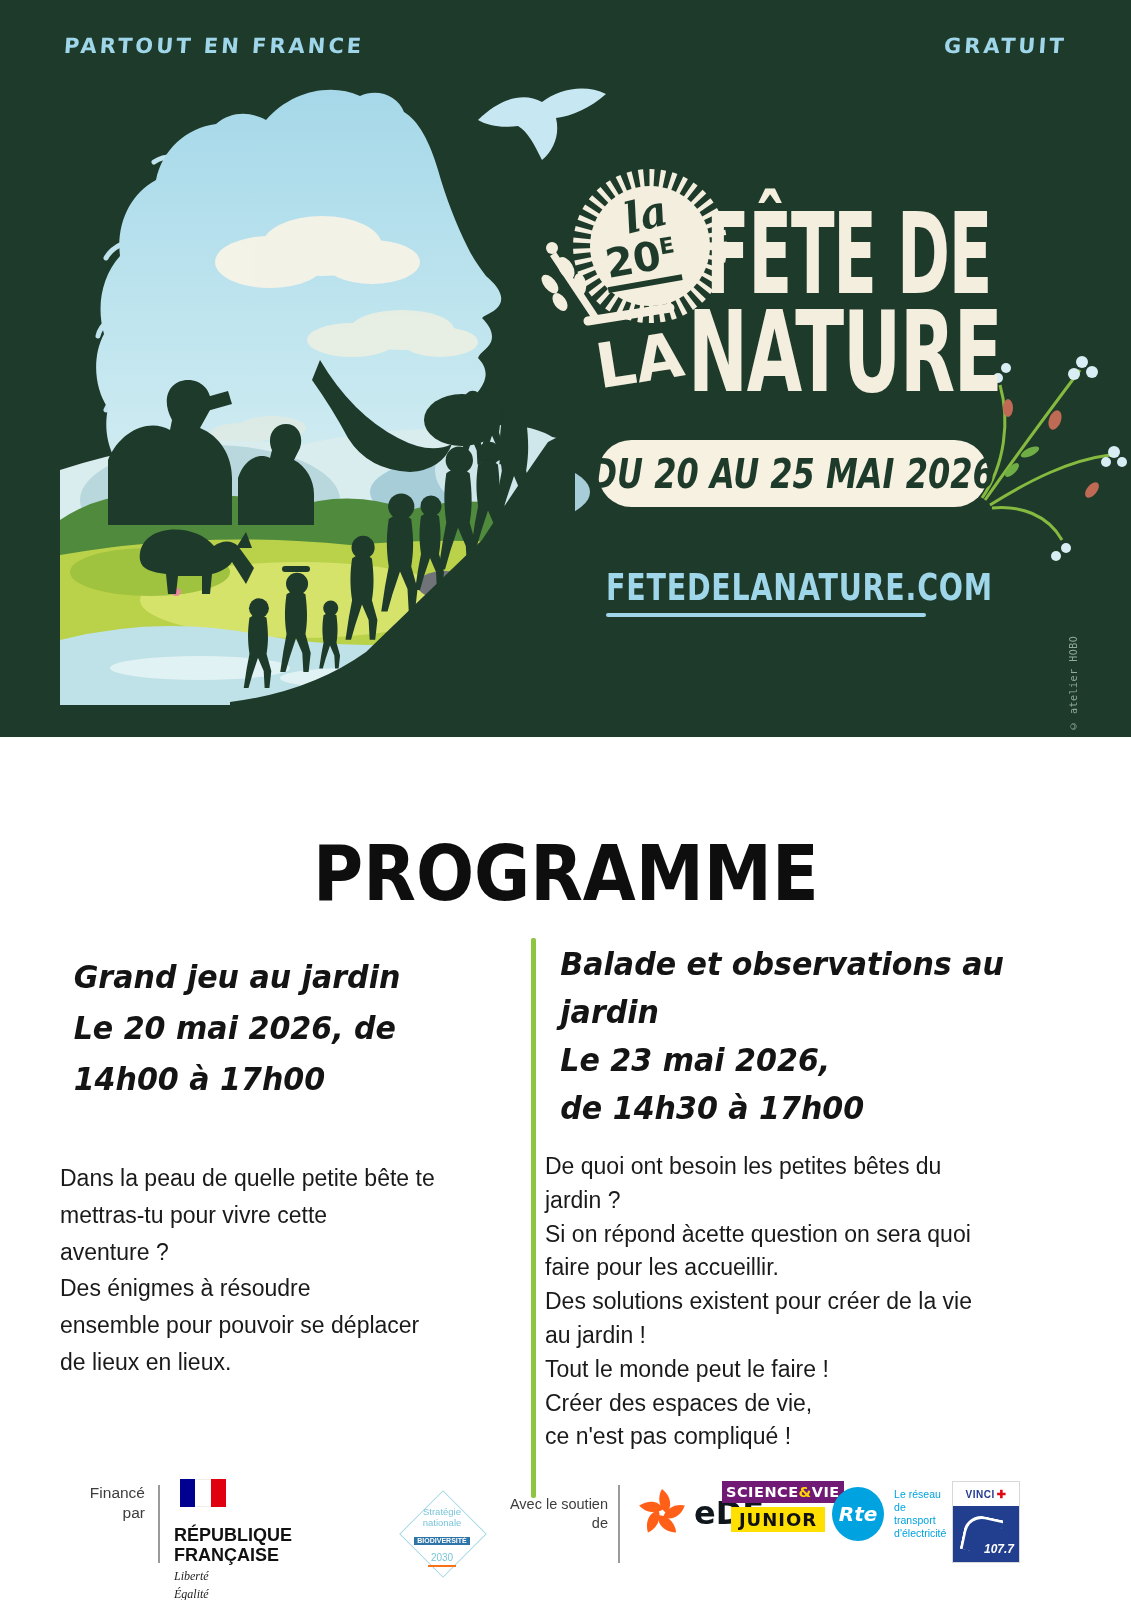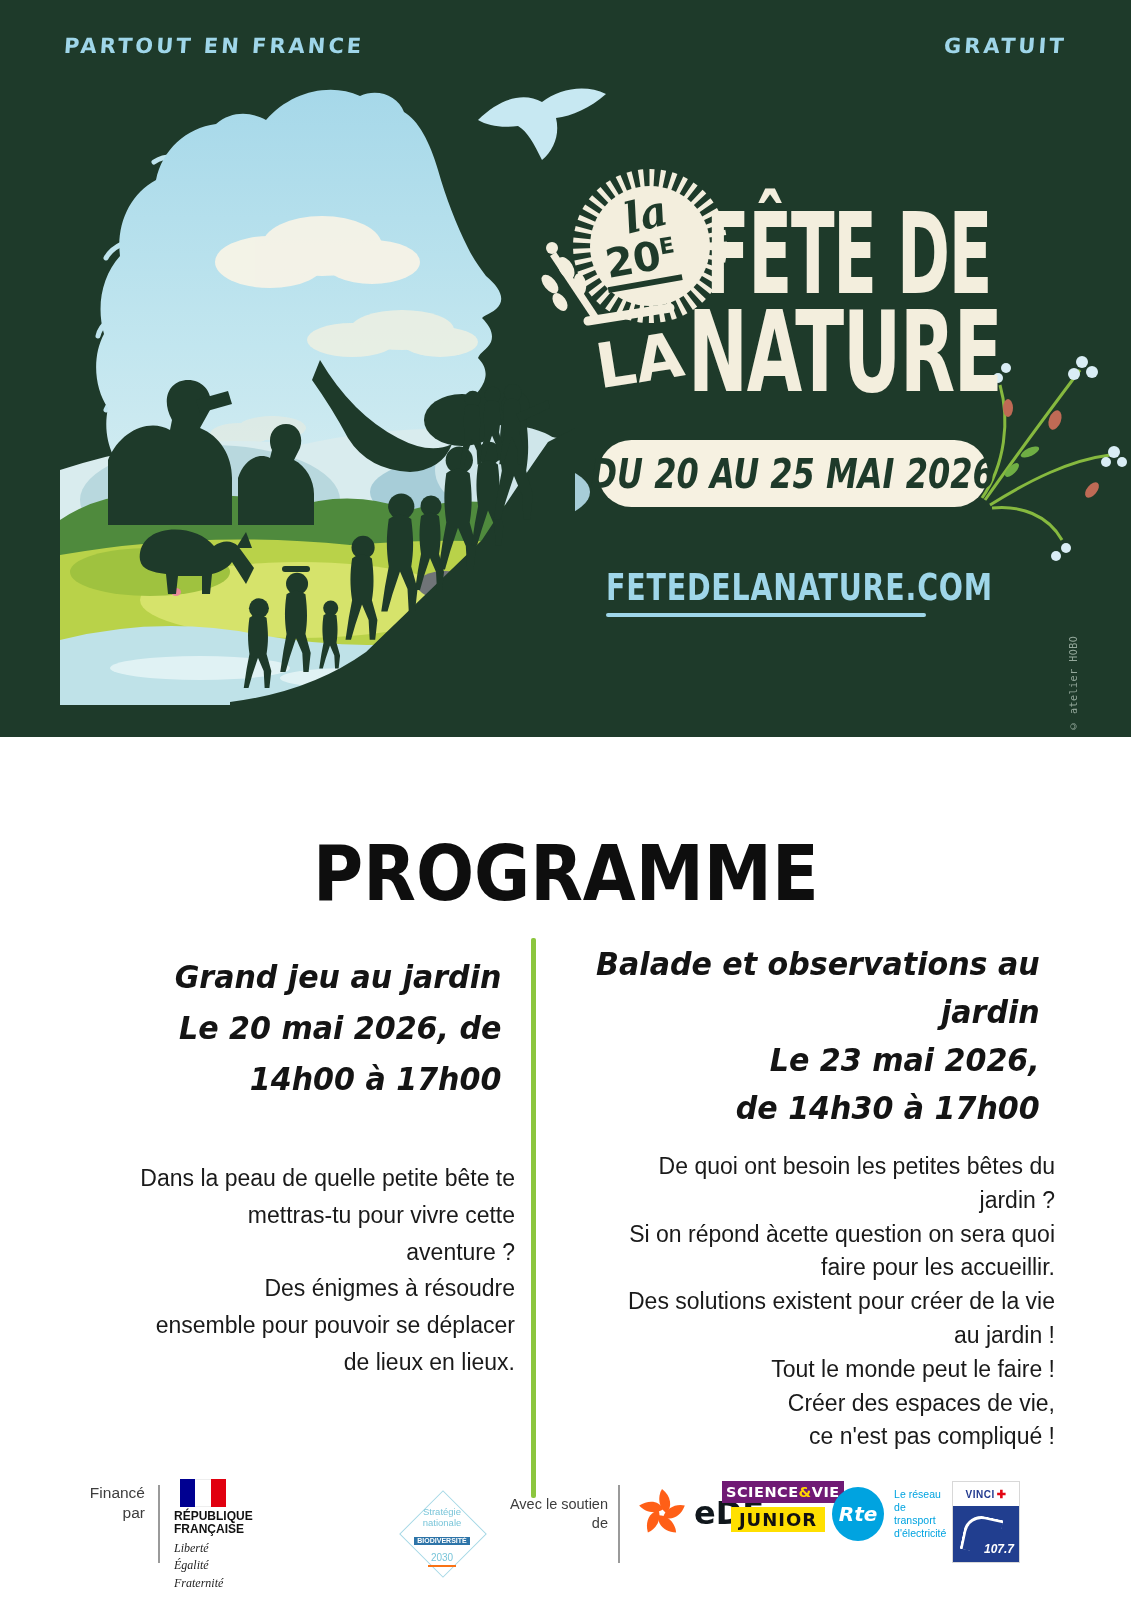--- a/index.html
+++ b/index.html
@@ -49,21 +49,21 @@
   .sponsors{position:absolute;left:0;top:737px;width:943px;height:103px;background:#ffffff;}
   .sp-label{position:absolute;font-size:15.5px;color:#3d3d3d;line-height:1.3;text-align:right;white-space:pre-line;}
   .lbl-fin{left:75px;top:746px;width:70px;}
   .lbl-sup{left:508px;top:758px;width:100px;font-size:14.5px;}
   .vdiv{position:absolute;width:1.5px;background:#9a9a9a;top:748px;height:78px;}
   .vd1{left:158px;} .vd2{left:618px;}
 
   .rf{position:absolute;left:174px;top:742px;width:120px;color:#111;}
   .rf-flag{width:46px;height:28px;display:flex;margin-left:6px;}
   .rf-flag i{flex:1;} .rf-b{background:#000091;} .rf-w{background:#fff;border-top:1px solid #eee;border-bottom:1px solid #eee;} .rf-r{background:#e1000f;}
-  .rf-name{font-family:"Liberation Sans",sans-serif;font-weight:bold;font-size:12px;line-height:1.12;margin-top:3px;white-space:pre-line;}
+  .rf-name{font-family:"Liberation Sans",sans-serif;font-weight:bold;font-size:18px;line-height:1.12;margin-top:18px;white-space:pre-line;}
   .rf-motto{font-family:"Liberation Serif",serif;font-style:italic;font-size:12px;line-height:1.45;margin-top:3px;color:#222;white-space:pre-line;}
 
   .ofb{position:absolute;left:300px;top:740px;width:100px;text-align:center;color:#111;}
   .ofb-circle{width:52px;height:52px;border-radius:50%;margin:0 auto;
       background:linear-gradient(155deg,#24509e 0 34%,#5aa7d8 34% 52%,#bcd27a 52% 62%,#6fae44 62% 78%,#2f6b34 78% 100%);}
   .ofb-acr{font-weight:bold;font-size:27px;letter-spacing:1px;line-height:1;margin-top:2px;font-family:"DejaVu Sans",sans-serif;}
   .ofb-sub{font-size:6px;font-weight:bold;color:#5a2b20;letter-spacing:.2px;line-height:1.3;white-space:pre-line;}
 
   .snb{position:absolute;left:398px;top:752px;width:88px;height:88px;}
   .snb-diamond{position:absolute;left:14px;top:14px;width:60px;height:60px;border:1.5px solid #a6d8e6;transform:rotate(45deg);}
@@ -94,21 +94,21 @@
   .vinci-top .plus{color:#e30613;font-size:11px;margin-left:2px;}
   .vinci-bot{height:56px;background:#213e8f;position:relative;color:#fff;}
   .vinci-arc{position:absolute;left:10px;top:10px;width:34px;height:34px;border:0 solid transparent;
              border-top:3px solid #fff;border-left:3px solid #fff;border-radius:50% 0 0 0;transform:rotate(12deg);}
   .vinci-freq{position:absolute;right:5px;bottom:6px;font-style:italic;font-weight:bold;font-size:12px;}
 
   
   .prog-title{position:absolute;left:0;top:836px;width:1131px;text-align:center;}
   .prog-title span{display:inline-block;font-family:"DejaVu Sans",sans-serif;font-weight:bold;font-size:76px;
                    color:#0e0e0e;line-height:1;transform:scaleX(.9);}
-  .col{position:absolute;text-align:right;color:#141414;}
+  .col{position:absolute;text-align:left;color:#141414;}
   .col-left{left:60px;top:952px;width:455px;}
   .col-right{left:545px;top:940px;width:510px;}
   .col-heading{font-family:"DejaVu Sans",sans-serif;font-weight:bold;font-style:italic;font-size:32px;
                line-height:1.6;white-space:pre-line;transform:scaleX(.94);transform-origin:center top;}
   .col-right .col-heading{line-height:1.5;}
   .col-body{position:absolute;font-size:23px;line-height:1.6;white-space:pre-line;color:#1a1a1a;
             font-family:"Liberation Sans",sans-serif;width:100%;left:0;}
   .body-left{top:208px;}
   .body-right{top:210px;line-height:1.47;}
   .green-divider{position:absolute;left:531px;top:938px;width:4.5px;height:560px;background:#8cc63e;border-radius:2px;}

